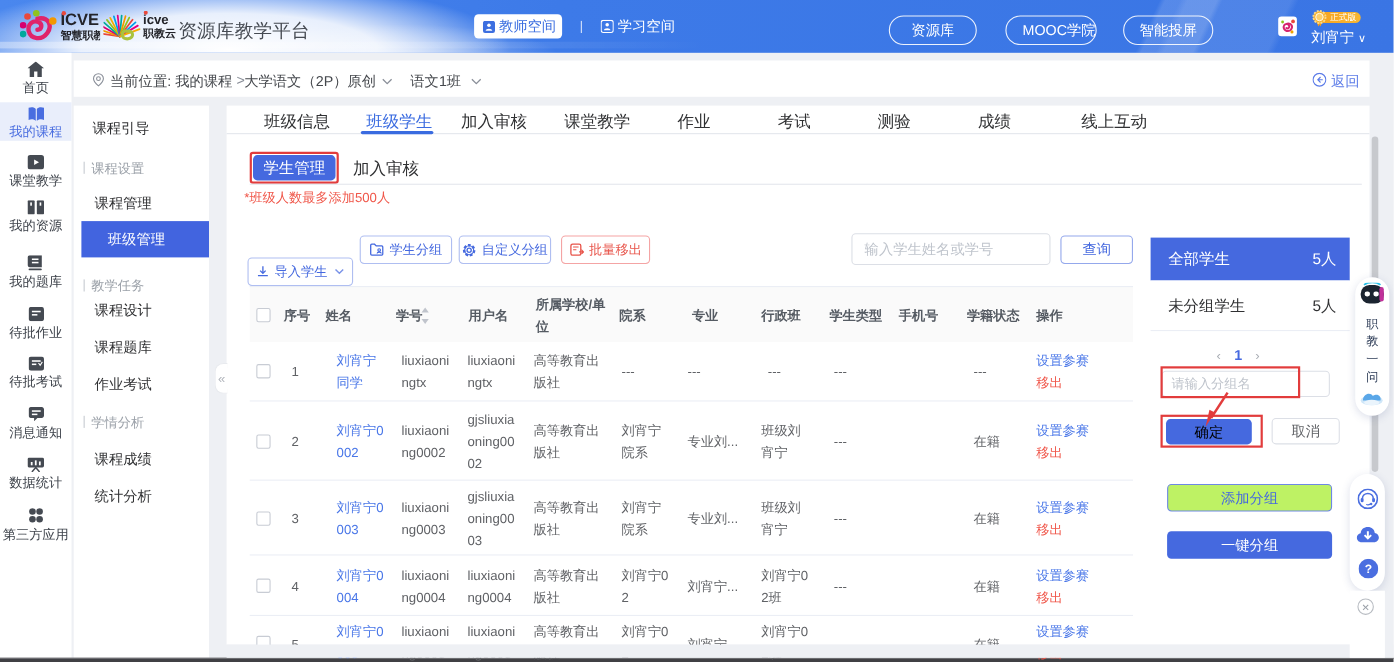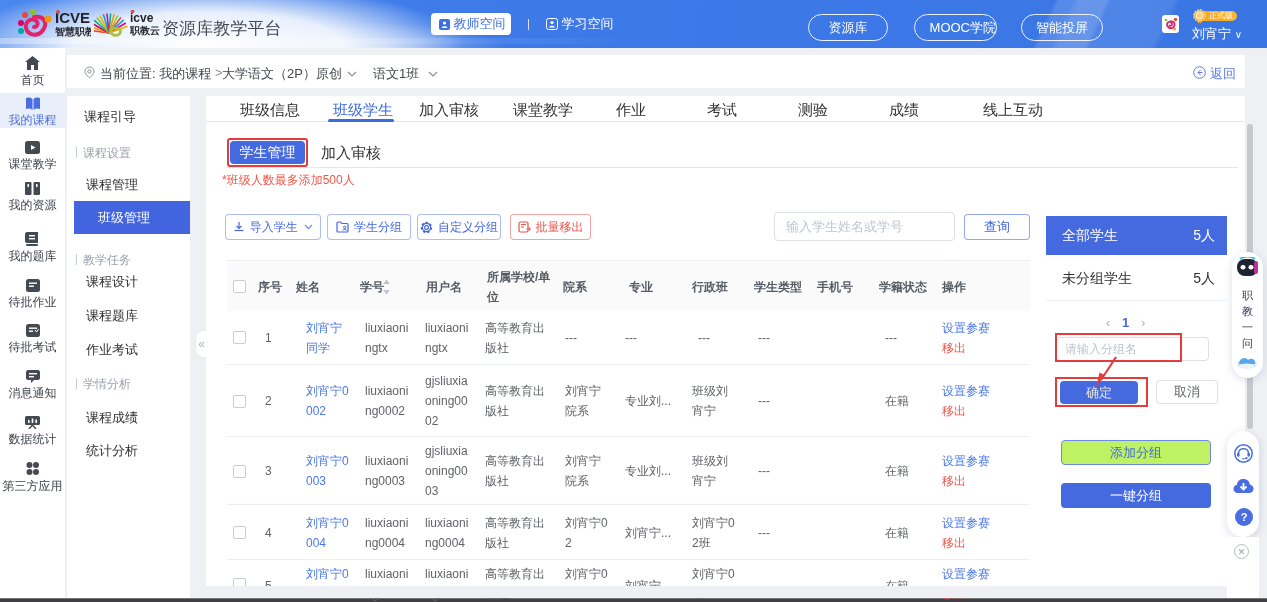--- a/index.html
+++ b/index.html
@@ -73,21 +73,21 @@
 .ops .set{color:#4a77e8;}
 .ops .rm{color:#f0564a;}
 
 #handle{position:absolute;left:195px;top:330px;width:12px;height:28px;background:#fff;border:1px solid #e8eaee;border-right:none;border-radius:8px 0 0 8px;color:#b0b4bb;font-size:12px;line-height:26px;text-align:center;}
 
 #rpHead{position:absolute;left:1046px;top:216px;width:181px;height:39px;background:#4569df;color:#fff;font-size:14px;line-height:39px;}
 #rpRow2{position:absolute;left:1046px;top:255px;width:181px;height:46px;background:#fff;border-bottom:1px solid #ebeef5;color:#303133;font-size:14px;line-height:46px;}
 #rpPag{position:absolute;left:1106px;top:315px;width:70px;height:14px;font-size:13px;color:#a9adb5;}
 #gInput{position:absolute;left:1056px;top:337px;width:153px;height:24px;border:1px solid #dcdfe6;border-radius:4px;background:#fff;font-size:12px;color:#bfc4cc;line-height:22px;padding-left:8px;}
 #gInBox{position:absolute;left:1055px;top:333px;width:127px;height:29px;border:2px solid #e23c3c;}
-#okBtn{position:absolute;left:1060px;top:381px;width:78px;height:23px;background:#4569df;border-radius:4px;color:#e5e5e5;font-size:13px;text-align:center;line-height:23px;}
+#okBtn{position:absolute;left:1060px;top:381px;width:78px;height:23px;background:#4569df;border-radius:4px;color:#000000;font-size:13px;text-align:center;line-height:23px;}
 #okBox{position:absolute;left:1055px;top:377px;width:93px;height:30px;border:2px solid #e23c3c;}
 #cancel{position:absolute;left:1156px;top:380px;width:62px;height:24px;background:#fff;border:1px solid #dcdfe6;border-radius:4px;color:#606266;font-size:13px;text-align:center;line-height:22px;}
 #addG{position:absolute;left:1061px;top:440px;width:150px;height:25px;background:#bef264;border:1px solid #6e88e4;border-radius:4px;color:#4569df;font-size:13px;text-align:center;line-height:23px;}
 #oneG{position:absolute;left:1061px;top:483px;width:150px;height:25px;background:#4569df;border-radius:4px;color:#fff;font-size:13px;text-align:center;line-height:25px;}
 
 #sbar{position:absolute;left:1247px;top:124px;width:6px;height:305px;background:#c7c9cd;border-radius:3px;}
 #robot{position:absolute;left:1232px;top:252px;width:31px;height:126px;background:#fff;border-radius:16px;box-shadow:0 2px 8px rgba(60,80,140,.18);}
 #rtext{position:absolute;left:1241px;top:287px;width:13px;font-size:11px;color:#2b3a55;line-height:16px;text-align:center;}
 #cpill{position:absolute;left:1227px;top:431px;width:32px;height:106px;background:#fff;border-radius:16px;box-shadow:0 2px 8px rgba(60,80,140,.18);}
 #cpill2{position:absolute;left:1227px;top:537px;width:32px;height:61px;background:#fff;}
@@ -274,21 +274,21 @@
 <div class="tab" style="left:889px">成绩</div>
 <div class="tab" style="left:983px">线上互动</div>
 <div id="tabline"></div>
 <div id="tabunder"></div>
 <div id="sgbtn">学生管理</div>
 <div id="sgbox"></div>
 <div id="jrsh">加入审核</div>
 <div id="subline"></div>
 <div id="rednote">*班级人数最多添加500人</div>
 
-<div class="obtn" style="left:225px;width:96px;">
+<div class="obtn" style="left:225px;width:96px;margin-top:20px;">
  <svg width="12" height="12" viewBox="0 0 12 12">
       <path d="M6 1 L6 7 M3.5 5 L6 7.5 L8.5 5" stroke="#4569df" fill="none" stroke-width="1.2"></path>
       <path d="M1.5 9.5 L10.5 9.5" stroke="#4569df" stroke-width="1.2"></path>
     </svg>
  导入学生&nbsp;&nbsp;<svg width="9" height="6" viewBox="0 0 9 6" style="margin:0">
       <path d="M1 1 L4.5 4.5 L8 1" stroke="#7a93e8" stroke-width="1.3" fill="none"></path>
     </svg></div>
 <div class="obtn" style="left:327px;width:84px;">
  <svg width="13" height="12" viewBox="0 0 13 12">
       <path d="M1 2 C1 1.4 1.4 1 2 1 L4.5 1 L6 2.5 L11 2.5 C11.6 2.5 12 3 12 3.5 L12 10 C12 10.6 11.6 11 11 11 L2 11 C1.4 11 1 10.6 1 10Z" fill="none" stroke="#4569df" stroke-width="1.2"></path>

